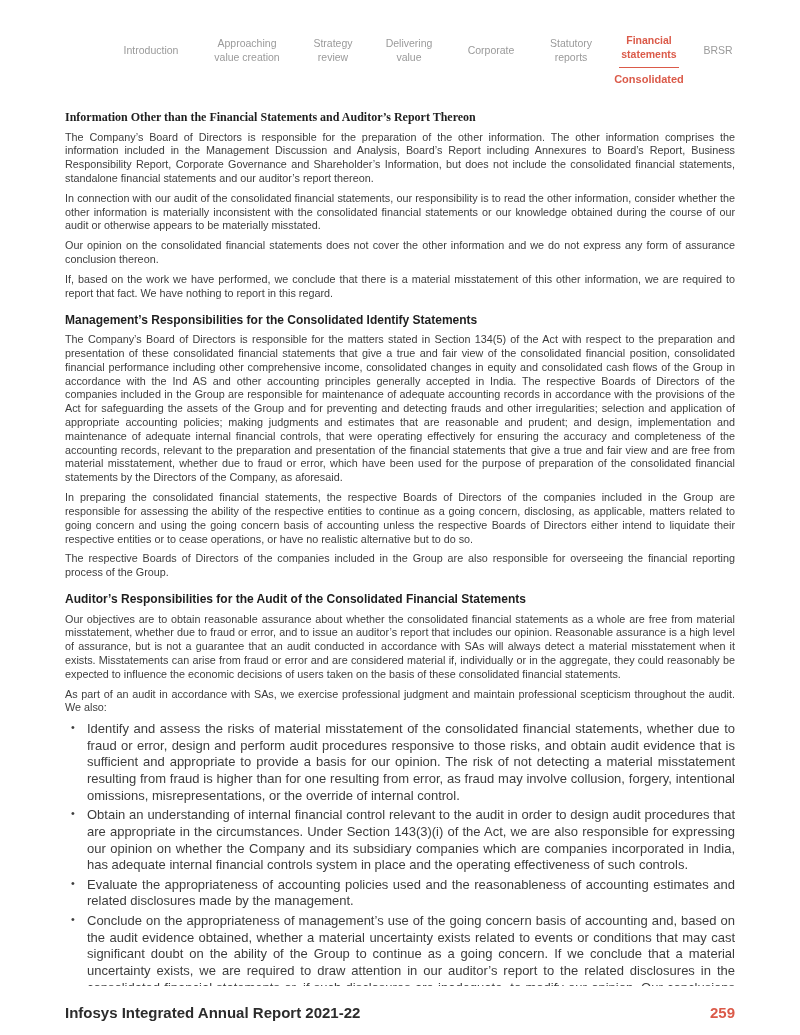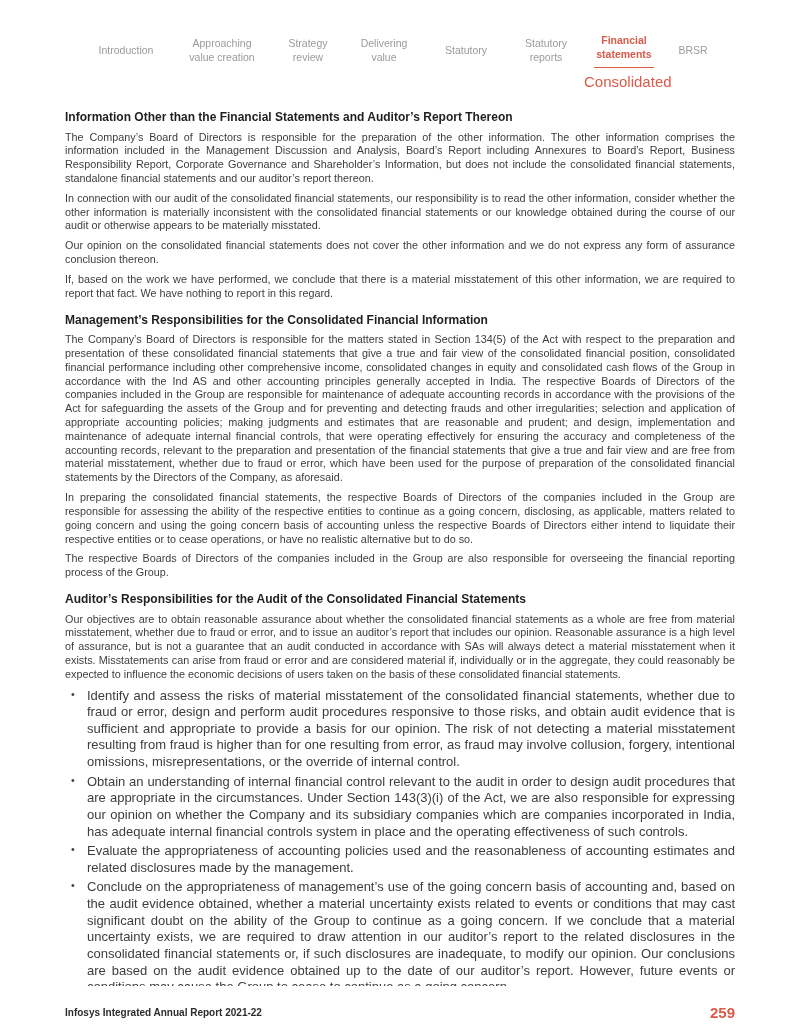--- a/index.html
+++ b/index.html
@@ -10,105 +10,106 @@
   }
   *{margin:0;padding:0;box-sizing:border-box;}
   html,body{background:#e9e9e9;}
   body{font-family:"Liberation Sans",sans-serif;}
   .page{
     width:800px;height:1035px;background:#ffffff;margin:0 auto;
     padding:34px 65px 0 65px;position:relative;overflow:hidden;
   }
   
   .nav-tabs{
-    display:flex;justify-content:center;align-items:center;
+    display:flex;justify-content:flex-end;align-items:center;
     gap:22px;min-height:34px;margin-bottom:32px;
   }
   .tab{
     color:var(--nav-inactive);font-size:10.5px;line-height:1.3;
     text-align:center;cursor:pointer;
   }
   .t-intro{width:72px}.t-avc{width:76px}.t-strat{width:52px}.t-deliv{width:56px}
   .t-gov{width:64px}.t-stat{width:52px}.t-fin{width:60px}.t-brsr{width:34px}
   .tab.active{color:var(--accent);font-weight:bold;position:relative;}
   .tab.active .tab-label{
     display:block;padding-bottom:5px;border-bottom:1.5px solid var(--accent);
   }
   .tab.active .tab-sub{
     position:absolute;top:calc(100% + 4px);left:-10px;right:-10px;
-    text-align:center;font-weight:normal;font-size:15px;
+    text-align:center;font-weight:bold;font-size:11px;
     color:var(--accent);white-space:nowrap;
   }
   
   .content{max-height:886px;overflow:hidden;}
   .heading{
     font-size:12px;font-weight:bold;color:var(--heading-text);
     margin:12px 0 5px 0;line-height:1.3;
   }
-  section:first-child .heading{margin-top:10px;}
+  section:first-child .heading{margin-top:10px;font-family:Liberation Serif, serif;}
   .body{
     font-size:10.8px;color:var(--body-text);line-height:1.28;
     text-align:justify;margin-bottom:6px;
   }
   .bullets{list-style:none;margin-top:2px;}
   .bullets li{
     position:relative;padding-left:22px;font-size:13px;color:var(--body-text);
     line-height:1.28;text-align:justify;margin-bottom:3px;
   }
   .bullets li::before{
     content:"\2022";position:absolute;left:6px;top:0;color:var(--body-text);
     font-size:10.8px;
   }
   
   .footer{
     position:absolute;left:65px;right:65px;bottom:14px;
     display:flex;justify-content:space-between;align-items:center;
   }
-  .footer-title{font-size:10px;font-weight:600;color:#2c2c2c;}
+  .footer-title{font-size:15px;font-weight:600;color:#2c2c2c;}
   .footer-page{font-size:15px;font-weight:bold;color:var(--accent);}
 </style>
 </head>
 <body>
 
 <div class="page">
 
   <nav class="nav-tabs">
     <div class="tab t-intro">Introduction</div>
     <div class="tab t-avc">Approaching value creation</div>
     <div class="tab t-strat">Strategy review</div>
     <div class="tab t-deliv">Delivering value</div>
-    <div class="tab t-gov">Statutory</div>
+    <div class="tab t-gov">Corporate</div>
     <div class="tab t-stat">Statutory reports</div>
     <div class="tab t-fin active">
       <span class="tab-label">Financial statements</span>
       <span class="tab-sub">Consolidated</span>
     </div>
     <div class="tab t-brsr">BRSR</div>
   </nav>
 
   <main class="content">
 
     <section>
       <h2 class="heading">Information Other than the Financial Statements and Auditor’s Report Thereon</h2>
       <p class="body">The Company’s Board of Directors is responsible for the preparation of the other information. The other information comprises the information included in the Management Discussion and Analysis, Board’s Report including Annexures to Board’s Report, Business Responsibility Report, Corporate Governance and Shareholder’s Information, but does not include the consolidated financial statements, standalone financial statements and our auditor’s report thereon.</p>
       <p class="body">In connection with our audit of the consolidated financial statements, our responsibility is to read the other information, consider whether the other information is materially inconsistent with the consolidated financial statements or our knowledge obtained during the course of our audit or otherwise appears to be materially misstated.</p>
       <p class="body">Our opinion on the consolidated financial statements does not cover the other information and we do not express any form of assurance conclusion thereon.</p>
       <p class="body">If, based on the work we have performed, we conclude that there is a material misstatement of this other information, we are required to report that fact. We have nothing to report in this regard.</p>
     </section>
 
     <section>
-      <h2 class="heading">Management’s Responsibilities for the Consolidated Financial Information</h2>
+      <h2 class="heading">Management’s Responsibilities for the Consolidated Identify Statements</h2>
       <p class="body">The Company’s Board of Directors is responsible for the matters stated in Section 134(5) of the Act with respect to the preparation and presentation of these consolidated financial statements that give a true and fair view of the consolidated financial position, consolidated financial performance including other comprehensive income, consolidated changes in equity and consolidated cash flows of the Group in accordance with the Ind AS and other accounting principles generally accepted in India. The respective Boards of Directors of the companies included in the Group are responsible for maintenance of adequate accounting records in accordance with the provisions of the Act for safeguarding the assets of the Group and for preventing and detecting frauds and other irregularities; selection and application of appropriate accounting policies; making judgments and estimates that are reasonable and prudent; and design, implementation and maintenance of adequate internal financial controls, that were operating effectively for ensuring the accuracy and completeness of the accounting records, relevant to the preparation and presentation of the financial statements that give a true and fair view and are free from material misstatement, whether due to fraud or error, which have been used for the purpose of preparation of the consolidated financial statements by the Directors of the Company, as aforesaid.</p>
       <p class="body">In preparing the consolidated financial statements, the respective Boards of Directors of the companies included in the Group are responsible for assessing the ability of the respective entities to continue as a going concern, disclosing, as applicable, matters related to going concern and using the going concern basis of accounting unless the respective Boards of Directors either intend to liquidate their respective entities or to cease operations, or have no realistic alternative but to do so.</p>
       <p class="body">The respective Boards of Directors of the companies included in the Group are also responsible for overseeing the financial reporting process of the Group.</p>
     </section>
 
     <section>
       <h2 class="heading">Auditor’s Responsibilities for the Audit of the Consolidated Financial Statements</h2>
       <p class="body">Our objectives are to obtain reasonable assurance about whether the consolidated financial statements as a whole are free from material misstatement, whether due to fraud or error, and to issue an auditor’s report that includes our opinion. Reasonable assurance is a high level of assurance, but is not a guarantee that an audit conducted in accordance with SAs will always detect a material misstatement when it exists. Misstatements can arise from fraud or error and are considered material if, individually or in the aggregate, they could reasonably be expected to influence the economic decisions of users taken on the basis of these consolidated financial statements.</p>
+      <p class="body">As part of an audit in accordance with SAs, we exercise professional judgment and maintain professional scepticism throughout the audit. We also:</p>
       <ul class="bullets">
         <li>Identify and assess the risks of material misstatement of the consolidated financial statements, whether due to fraud or error, design and perform audit procedures responsive to those risks, and obtain audit evidence that is sufficient and appropriate to provide a basis for our opinion. The risk of not detecting a material misstatement resulting from fraud is higher than for one resulting from error, as fraud may involve collusion, forgery, intentional omissions, misrepresentations, or the override of internal control.</li>
         <li>Obtain an understanding of internal financial control relevant to the audit in order to design audit procedures that are appropriate in the circumstances. Under Section 143(3)(i) of the Act, we are also responsible for expressing our opinion on whether the Company and its subsidiary companies which are companies incorporated in India, has adequate internal financial controls system in place and the operating effectiveness of such controls.</li>
         <li>Evaluate the appropriateness of accounting policies used and the reasonableness of accounting estimates and related disclosures made by the management.</li>
         <li>Conclude on the appropriateness of management’s use of the going concern basis of accounting and, based on the audit evidence obtained, whether a material uncertainty exists related to events or conditions that may cast significant doubt on the ability of the Group to continue as a going concern. If we conclude that a material uncertainty exists, we are required to draw attention in our auditor’s report to the related disclosures in the consolidated financial statements or, if such disclosures are inadequate, to modify our opinion. Our conclusions are based on the audit evidence obtained up to the date of our auditor’s report. However, future events or conditions may cause the Group to cease to continue as a going concern.</li>
       </ul>
     </section>
 
   </main>
 

